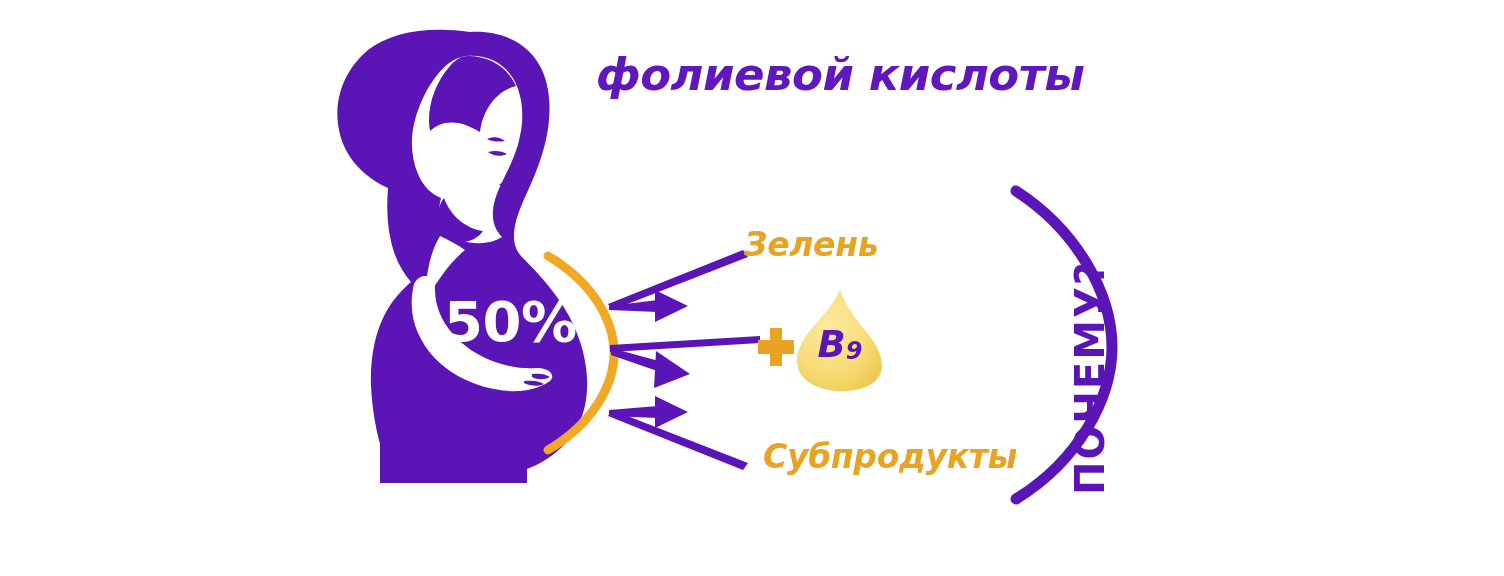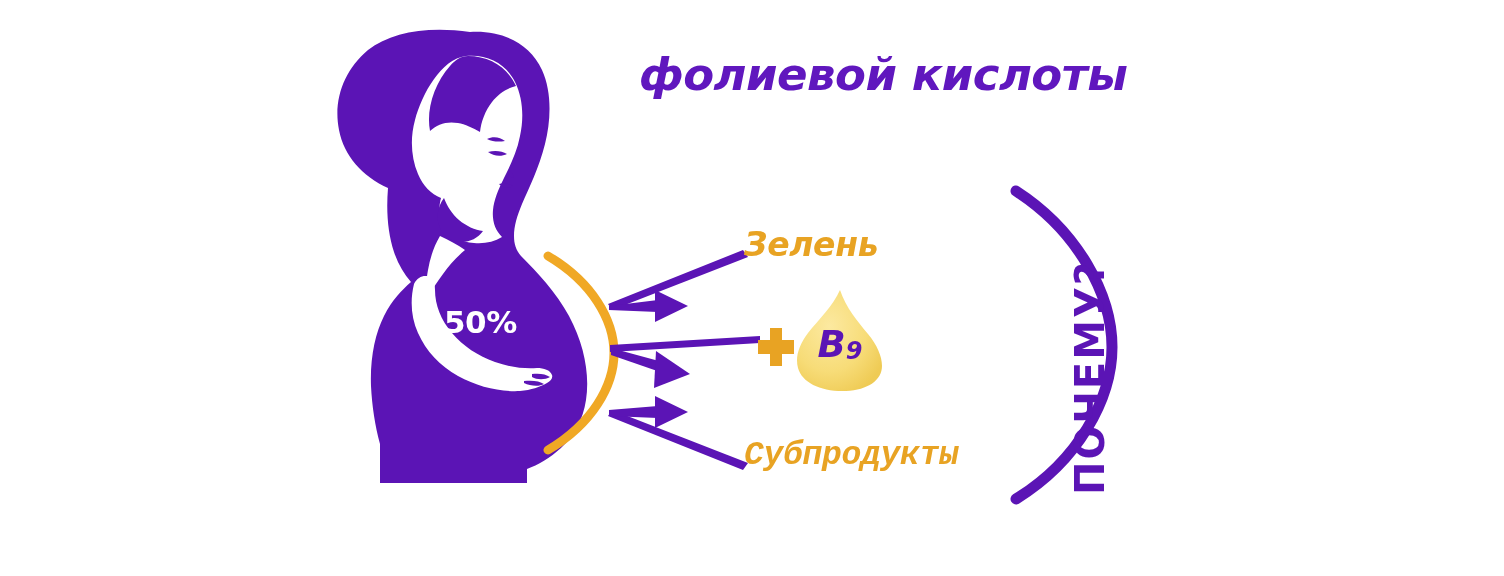--- a/index.html
+++ b/index.html
@@ -30,21 +30,21 @@
   
   #belly-percent {
     position: absolute;
     left: 444px;
     top: 294px;
     width: 120px;
     height: 56px;
     color: #ffffff;
     font-family: "DejaVu Sans", sans-serif;
     font-weight: bold;
-    font-size: 31px;
+    font-size: 56px;
     line-height: 56px;
     letter-spacing: -0.5px;
     white-space: nowrap;
     pointer-events: none;
   }
 
   
   #belly-arc {
     position: absolute;
     left: 534px;
@@ -78,42 +78,40 @@
   }
   #title-line-1 {
     color: #E8A323;
     font-size: 45px;
     line-height: 52px;
   }
   #title-line-2 {
     color: #6017BE;
     font-size: 45px;
     line-height: 54px;
-    margin-left: 43px;
   }
 
   
   .source-label {
     position: absolute;
     font-family: "DejaVu Sans", sans-serif;
     font-weight: bold;
     font-style: italic;
     font-size: 33px;
     color: #E8A323;
     white-space: nowrap;
     letter-spacing: -0.3px;
   }
   #label-greens {
     left: 744px;
     top: 225px;
   }
   #label-offal {
-    left: 744px;
+    left: 763px;
     top: 437px;
-    font-family: Liberation Mono, monospace;
   }
 
   
   #plus-sign {
     position: absolute;
     left: 756px;
     top: 326px;
     width: 40px;
     height: 42px;
   }

